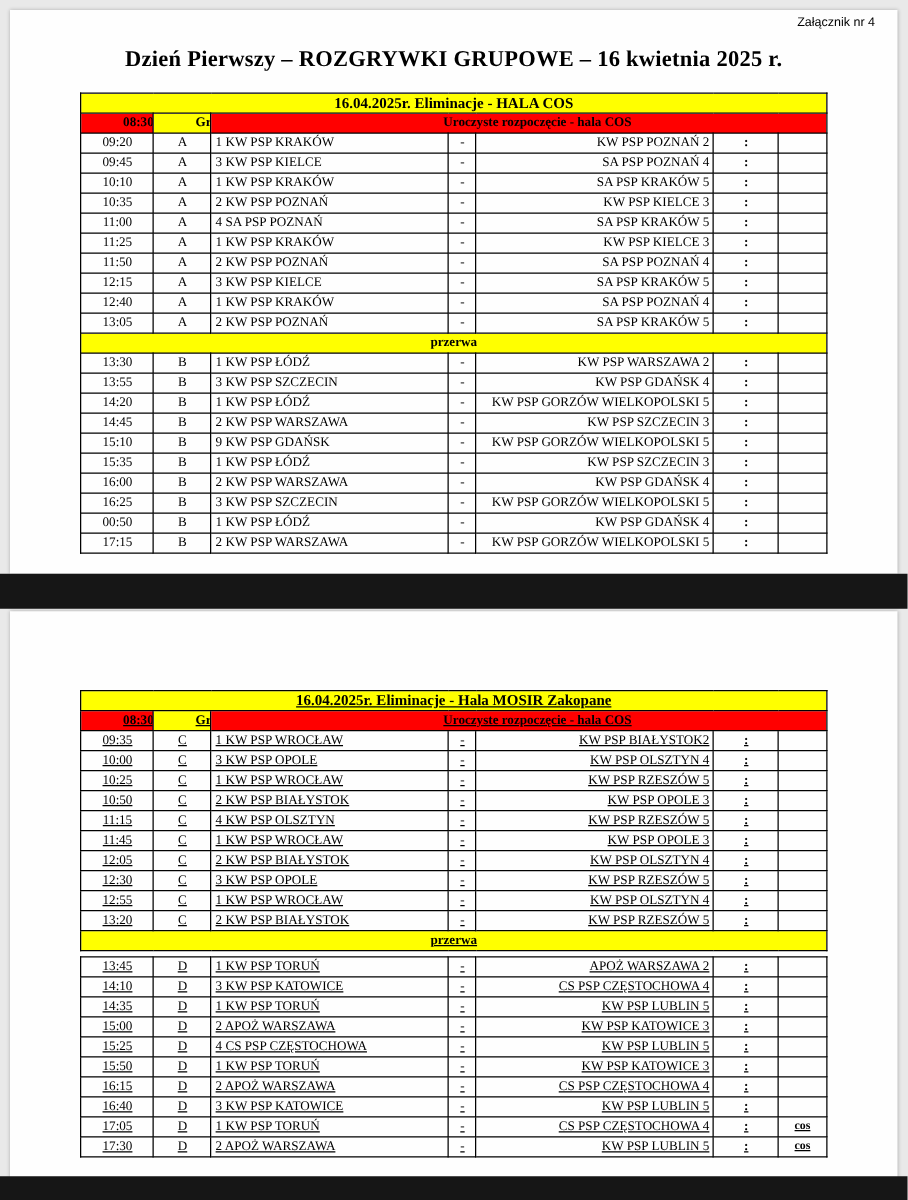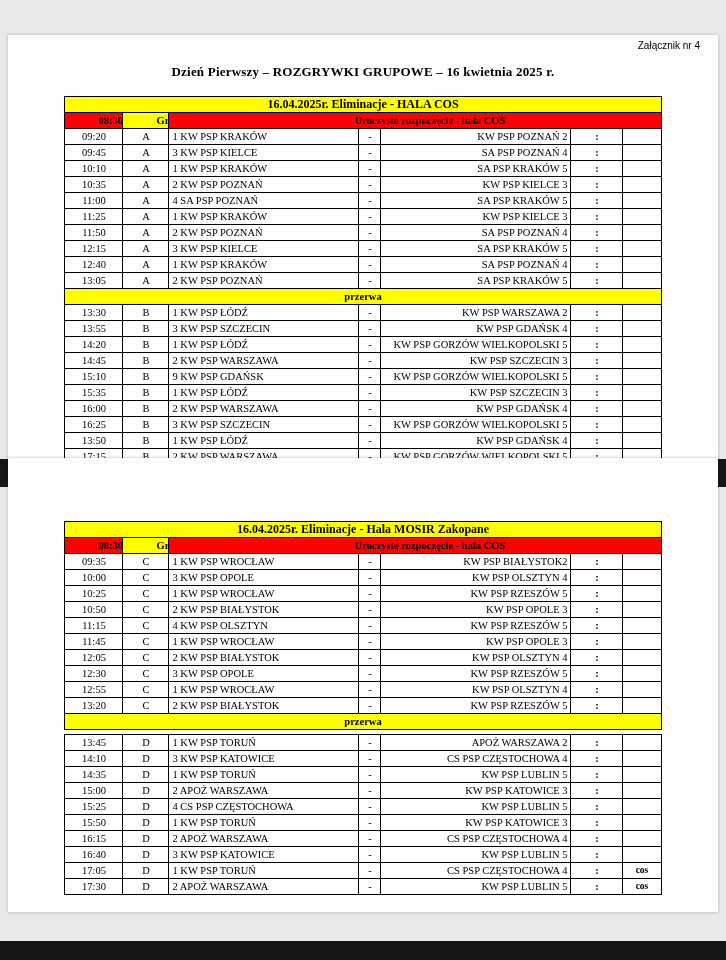--- a/index.html
+++ b/index.html
@@ -10,36 +10,36 @@
     font-family: "Liberation Serif", serif;
     color: #000;
     position: relative;
     overflow: hidden;
   }
   .page {
     position: absolute; left: 8px; width: 710px;
     background: #fefefe;
     box-shadow: 0 0 3px rgba(0,0,0,0.25);
   }
-  .page1 { top: 8px; height: 451px; margin-top: 27px; }
-  .page2 { top: 458px; height: 454px; }
+  .page1 { top: 8px; height: 451px; }
+  .page2 { top: 489px; height: 454px; text-decoration: underline; }
   .dark-band { position: absolute; left: 0; width: 726px; background: #161616; }
   .band1 { top: 459px; height: 28px; }
   .band2 { top: 941px; height: 19px; }
 
   .attachment-label {
     text-align: right;
     padding: 5px 18px 0 0;
     font-size: 10px;
     font-family: "Liberation Sans", sans-serif;
   }
   .doc-title {
     text-align: center;
     font-weight: bold;
-    font-size: 13px;
+    font-size: 18px;
     margin-top: 13px;
     letter-spacing: 0.2px;
   }
 
   table.sched {
     border-collapse: collapse;
     table-layout: fixed;
     width: 596px;
     margin: 16px auto 0 auto;
     font-size: 10.5px;
@@ -271,21 +271,21 @@
         <tr>
           <td class="c-time">16:25</td>
           <td class="c-group">B</td>
           <td class="c-home">3 KW PSP SZCZECIN</td>
           <td class="c-dash">-</td>
           <td class="c-away">KW PSP GORZÓW WIELKOPOLSKI 5</td>
           <td class="c-score">:</td>
           <td class="c-note"></td>
         </tr>
         <tr>
-          <td class="c-time">13:50</td>
+          <td class="c-time">00:50</td>
           <td class="c-group">B</td>
           <td class="c-home">1 KW PSP ŁÓDŹ</td>
           <td class="c-dash">-</td>
           <td class="c-away">KW PSP GDAŃSK 4</td>
           <td class="c-score">:</td>
           <td class="c-note"></td>
         </tr>
         <tr>
           <td class="c-time">17:15</td>
           <td class="c-group">B</td>

